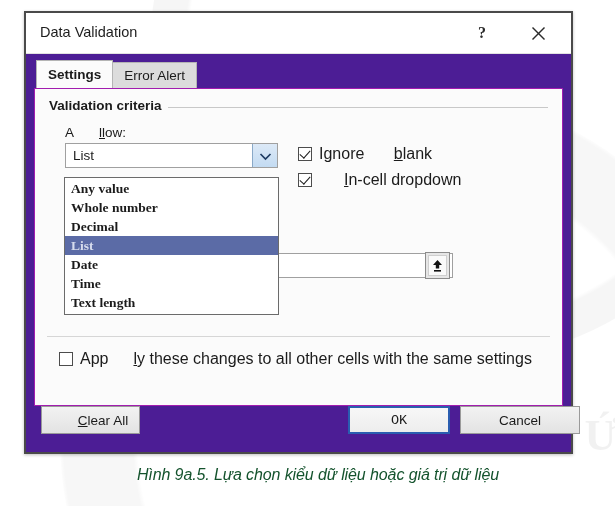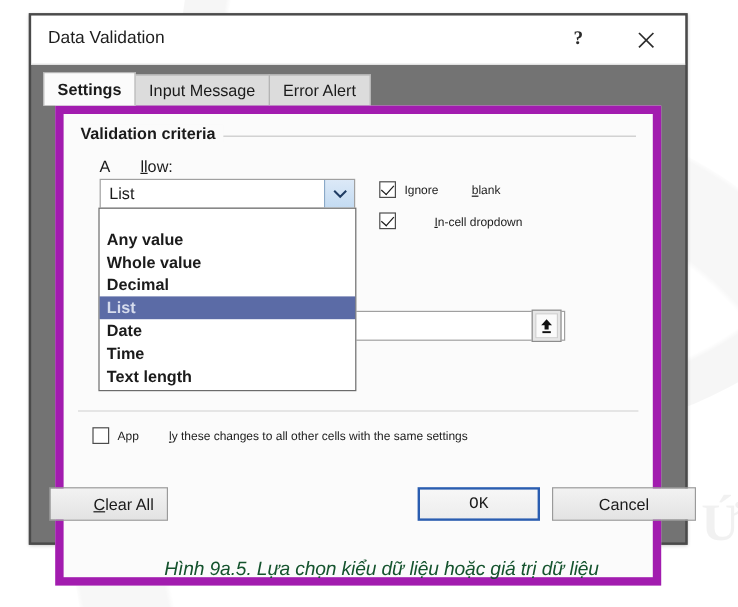--- a/index.html
+++ b/index.html
@@ -44,21 +44,21 @@
     white-space: nowrap;
   }
 
   
   .dialog {
     position: absolute;
     left: 24px;
     top: 11px;
     width: 549px;
     height: 443px;
-    background: #737373;
+    background: #4c1d95;
     border: 2px solid #4a4a4a;
     box-sizing: border-box;
     box-shadow: 0 1px 3px rgba(0,0,0,0.25);
   }
 
   .titlebar {
     position: relative;
     height: 40px;
     background: #ffffff;
     border-bottom: 1px solid #e2e2e2;
@@ -117,24 +117,24 @@
     height: 28px;
     line-height: 27px;
     font-weight: bold;
     border-color: #b4b4b4;
     position: relative;
     z-index: 3;
   }
 
   .tabpanel {
     position: relative;
-    margin: 0 20px;
-    height: 400px;
+    margin: 0 8px;
+    height: 318px;
     background: #fbfbfb;
-    border: 7px solid #a21caf;
+    border: 1px solid #a21caf;
     box-sizing: border-box;
   }
 
   
   .group-label {
     position: absolute;
     left: 14px;
     top: 9px;
     font-size: 13.5px;
     font-weight: bold;
@@ -189,49 +189,50 @@
     border-left: 1px solid #8aa9c8;
     display: flex;
     align-items: center;
     justify-content: center;
   }
 
   
   .droplist {
     position: absolute;
     left: 29px;
-    top: 78px;
+    top: 88px;
     width: 215px;
     background: #ffffff;
     border: 1px solid #6b6b6b;
     box-sizing: border-box;
-    padding: 16px 0 2px 0;
+    padding: 1px 0 2px 0;
     z-index: 20;
+    font-family: Liberation Serif, serif;
   }
   .drop-item {
     height: 19px;
     line-height: 19px;
     padding: 0 0 0 6px;
     font-size: 13.5px;
     font-weight: bold;
     color: #1b1b1b;
     white-space: nowrap;
     cursor: default;
   }
   .drop-item.selected {
     background: #5b6ba6;
     color: #d6dced;
   }
 
   
   .cbrow {
     position: absolute;
     display: flex;
-    align-items: flex-end;
-    font-size: 10px;
+    align-items: center;
+    font-size: 16px;
     color: #1b1b1b;
   }
   .cb {
     width: 14px;
     height: 14px;
     border: 1px solid #4c4c4c;
     background: #ffffff;
     box-sizing: border-box;
     margin-right: 7px;
     flex: none;
@@ -358,21 +359,20 @@
         <svg width="15" height="15" viewBox="0 0 15 15">
           <line x1="1.5" y1="1.5" x2="13.5" y2="13.5" stroke="#2b2b2b" stroke-width="1.4"></line>
           <line x1="13.5" y1="1.5" x2="1.5" y2="13.5" stroke="#2b2b2b" stroke-width="1.4"></line>
         </svg>
       </span>
     </button>
   </div>
 
   <div class="tabstrip">
     <div class="tab active">Settings</div>
-    <div class="tab">Input Message</div>
     <div class="tab">Error Alert</div>
   </div>
 
   <div class="tabpanel">
 
     <div class="group-label">Validation criteria</div>
     <div class="group-rule"></div>
 
     <div class="field-label lbl-allow"><span>A</span><u class="acc">ll</u><span>ow:</span></div>
 
@@ -382,21 +382,21 @@
         <span>
           <svg width="13" height="9" viewBox="0 0 13 9">
             <polyline points="1.5,2 6.5,7 11.5,2" fill="none" stroke="#1f3c63" stroke-width="1.7"></polyline>
           </svg>
         </span>
       </div>
     </div>
 
     <div class="droplist">
       <div class="drop-item">Any value</div>
-      <div class="drop-item">Whole value</div>
+      <div class="drop-item">Whole number</div>
       <div class="drop-item">Decimal</div>
       <div class="drop-item selected">List</div>
       <div class="drop-item">Date</div>
       <div class="drop-item">Time</div>
       <div class="drop-item">Text length</div>
     </div>
 
     <div class="cbrow cb-ignore">
       <span class="cb checked"></span>
       <span><span>Ignore </span><u class="acc">b</u><span>lank</span></span>

